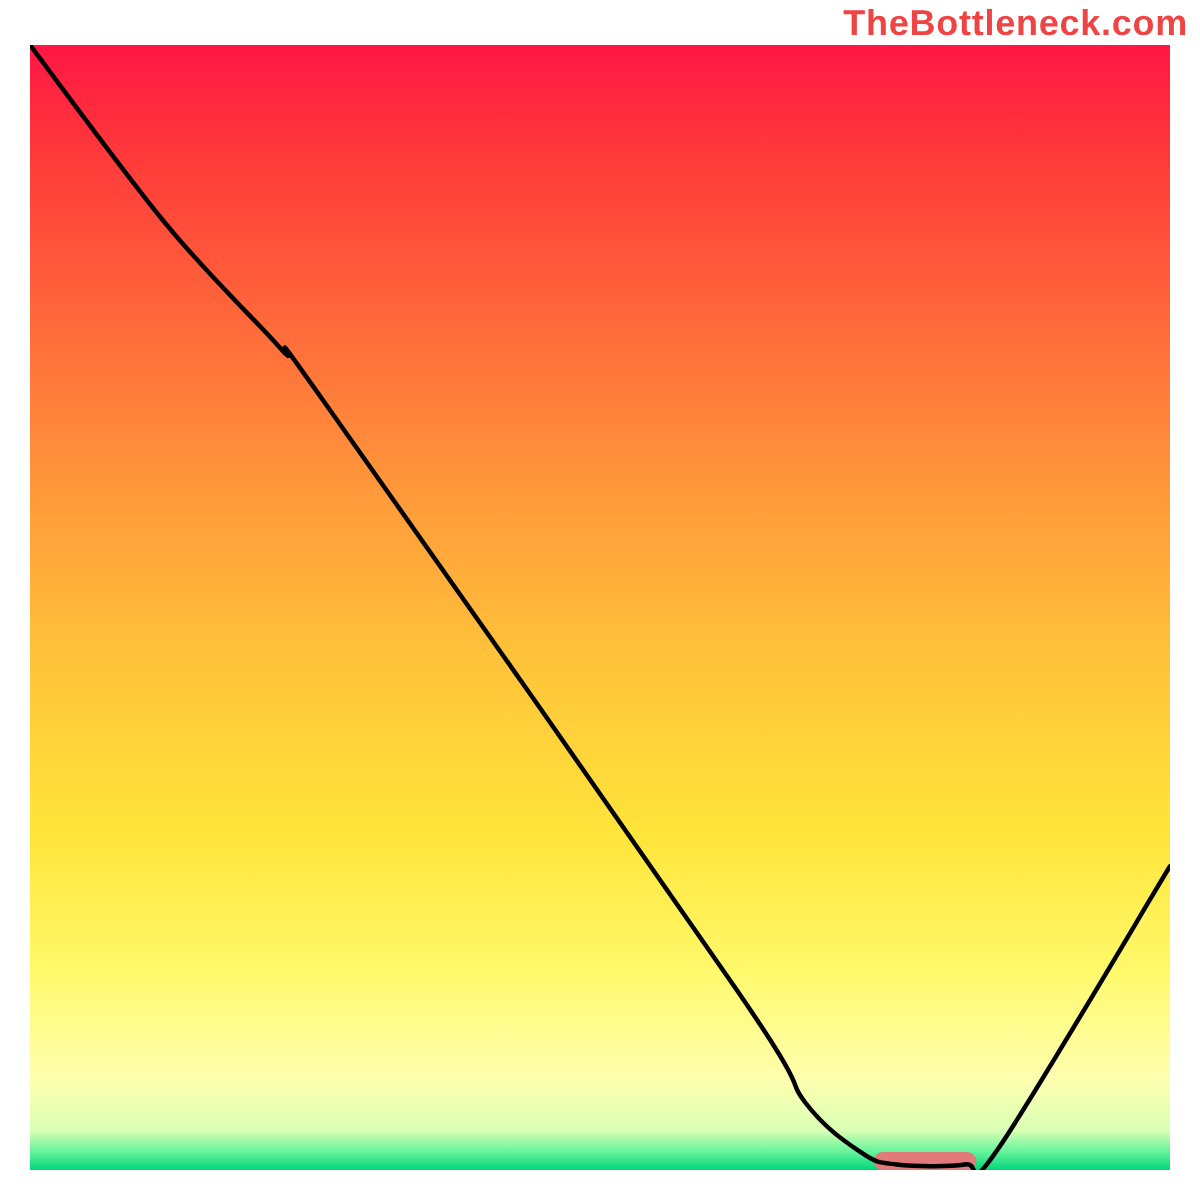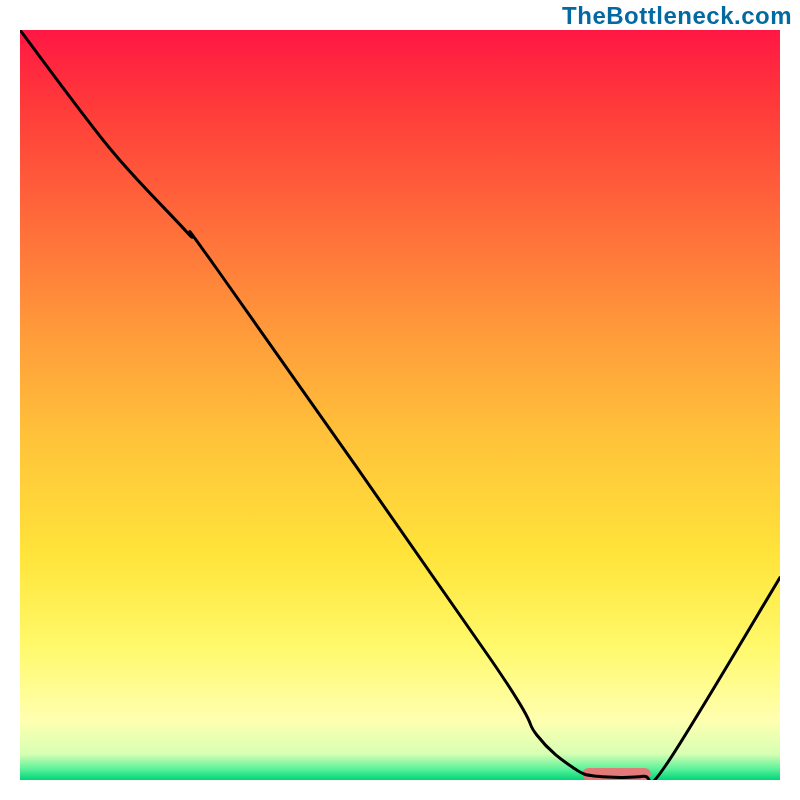--- a/index.html
+++ b/index.html
@@ -14,21 +14,21 @@
     position: relative;
     width: 800px;
     height: 800px;
   }
   .watermark {
     position: absolute;
     top: 2px;
     right: 8px;
     font-size: 24px;
     font-weight: bold;
-    color: #0369a1;
+    color: #ef4444;
     letter-spacing: 0.5px;
   }
   
   .plot {
     position: absolute;
     left: 20px;
     top: 30px;
     width: 760px;
     height: 750px;
   }

